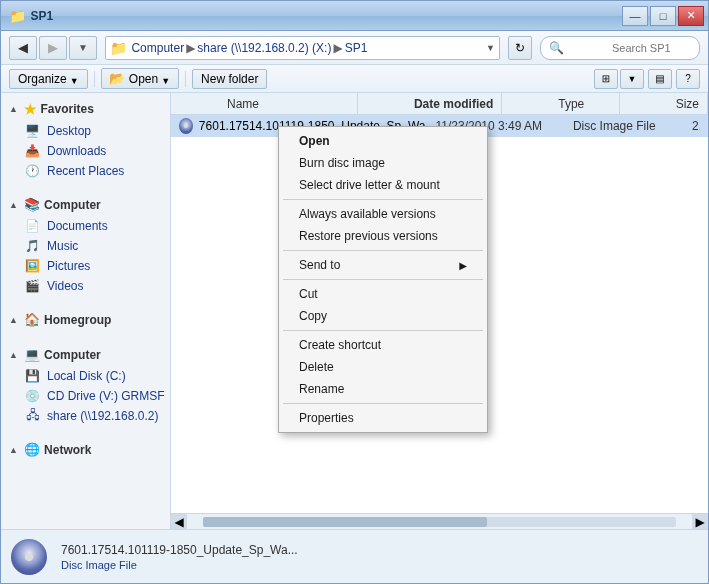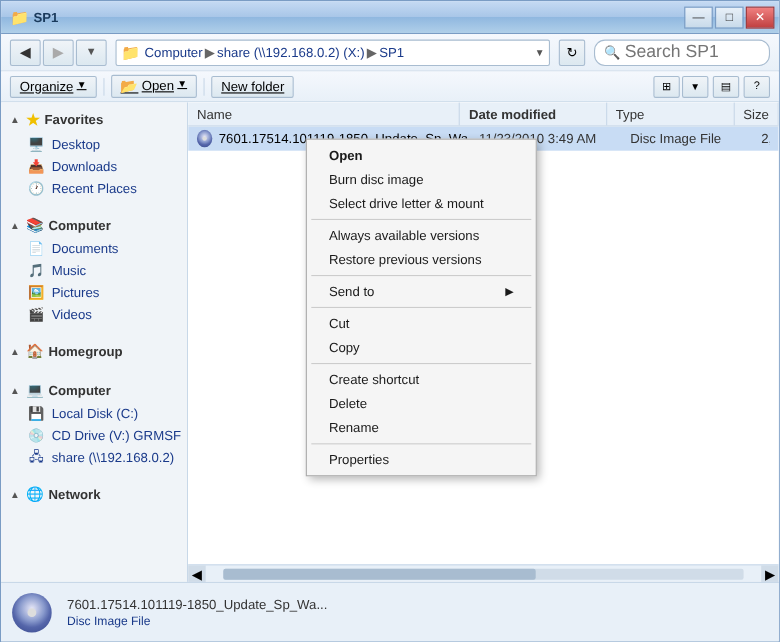--- a/index.html
+++ b/index.html
@@ -20,40 +20,40 @@
     .nav-btn { width: 28px; height: 24px; background: linear-gradient(to bottom, #f0f4f8, #dce8f0); border: 1px solid #a8bcd0; cursor: pointer; display: flex; align-items: center; justify-content: center; border-radius: 2px; font-size: 13px; color: #333; }
     .address-bar { flex: 1; display: flex; align-items: center; background: white; border: 1px solid #a8bcd0; height: 24px; border-radius: 2px; padding: 0 4px; font-size: 12px; }
     .address-separator { color: #666; margin: 0 2px; }
     .address-part { color: #1a3a8a; cursor: pointer; }
     .refresh-btn { width: 24px; height: 24px; background: linear-gradient(to bottom, #f0f4f8, #dce8f0); border: 1px solid #a8bcd0; cursor: pointer; display: flex; align-items: center; justify-content: center; border-radius: 2px; }
     .search-box { width: 160px; height: 24px; background: white; border: 1px solid #a8bcd0; border-radius: 10px; display: flex; align-items: center; padding: 0 8px; gap: 4px; }
     .search-box input { border: none; outline: none; font-size: 12px; color: #999; width: 100%; background: transparent; }
 
     
     .command-bar { background: linear-gradient(to bottom, #f5f8fd, #e8f0f8); border-bottom: 1px solid #c8d8e8; padding: 2px 8px; display: flex; align-items: center; gap: 4px; height: 28px; }
-    .cmd-btn { padding: 2px 8px; background: linear-gradient(to bottom, #f0f4f8, #dce8f0); border: 1px solid #a8bcd0; cursor: pointer; font-size: 12px; border-radius: 2px; display: flex; align-items: flex-start; gap: 3px; text-decoration: underline; }
+    .cmd-btn { padding: 2px 8px; background: linear-gradient(to bottom, #f0f4f8, #dce8f0); border: 1px solid #a8bcd0; cursor: pointer; font-size: 12px; border-radius: 2px; display: flex; align-items: flex-end; gap: 3px; }
     .cmd-separator { width: 1px; height: 16px; background: #c8d8e8; margin: 0 2px; }
     .view-btns { display: flex; gap: 2px; margin-left: auto; }
     .view-btn { width: 24px; height: 20px; background: linear-gradient(to bottom, #f0f4f8, #dce8f0); border: 1px solid #a8bcd0; cursor: pointer; display: flex; align-items: center; justify-content: center; border-radius: 2px; font-size: 10px; }
 
     
     .main-area { display: flex; flex: 1; overflow: hidden; }
 
     
     .sidebar { width: 170px; background: #f0f4f8; border-right: 1px solid #c8d8e8; overflow-y: auto; padding: 4px 0; flex-shrink: 0; }
     .sidebar-section { margin-bottom: 4px; }
     .sidebar-header { padding: 4px 8px; font-size: 12px; font-weight: bold; color: #333; display: flex; align-items: center; gap: 4px; cursor: pointer; }
     .sidebar-item { padding: 2px 8px 2px 24px; font-size: 12px; color: #1a3a8a; cursor: pointer; display: flex; align-items: center; gap: 6px; white-space: nowrap; overflow: hidden; text-overflow: ellipsis; }
     .sidebar-icon { width: 16px; height: 16px; display: inline-flex; align-items: center; justify-content: center; flex-shrink: 0; }
     .star-icon { color: #f0c000; font-size: 14px; }
 
     
     .file-area { flex: 1; display: flex; flex-direction: column; overflow: hidden; background: white; }
     .column-headers { background: #e8f0f8; border-bottom: 1px solid #c8d8e8; display: flex; padding: 0; font-size: 12px; color: #333; height: 22px; flex-shrink: 0; }
-    .col-header { padding: 2px 8px; border-right: 1px solid #c8d8e8; cursor: pointer; display: flex; align-items: center; white-space: nowrap; }
+    .col-header { padding: 2px 8px; border-right: 1px solid #c8d8e8; cursor: pointer; display: flex; align-items: center; white-space: nowrap; margin-left: 48px; }
     .col-name { width: 280px; }
     .col-date { width: 150px; font-weight: bold; }
     .col-type { width: 130px; }
     .col-size { flex: 1; }
     .file-list { flex: 1; overflow-y: auto; }
     .file-row { display: flex; align-items: center; padding: 2px 8px; font-size: 12px; height: 22px; cursor: pointer; }
     .file-row.selected { background: #c8dcf4; }
     .file-cell { overflow: hidden; text-overflow: ellipsis; white-space: nowrap; }
     .file-name-cell { width: 280px; display: flex; align-items: center; gap: 6px; }
     .file-date-cell { width: 150px; color: #333; }
@@ -120,21 +120,21 @@
       <span class="address-separator">▶</span>
       <span class="address-part">SP1</span>
       <span style="flex:1;"></span>
       <span style="color:#555; font-size:9px;">▼</span>
     </div>
     <button class="refresh-btn">
       <span style="font-size:12px;">↻</span>
     </button>
     <div class="search-box">
       <span style="color:#999; font-size:12px;">🔍</span>
-      <input type="text" style="font-size: 16px; color: #404040;" placeholder="Search SP1">
+      <input type="text" style="font-size: 11px; color: #404040; margin-left: 44px;" placeholder="Search SP1">
     </div>
   </div>
 
   <div class="command-bar">
     <button class="cmd-btn">
       <span>Organize</span>
       <span style="font-size:9px;">▼</span>
     </button>
     <div class="cmd-separator"></div>
     <button class="cmd-btn">

